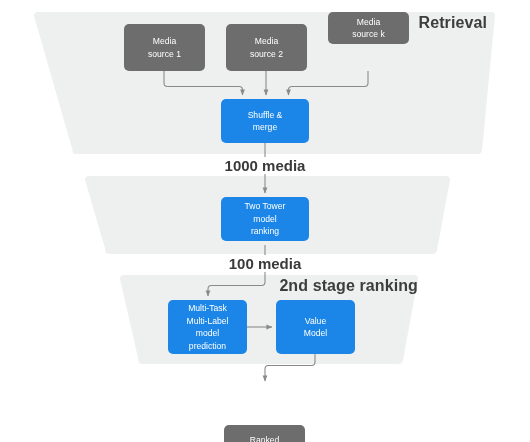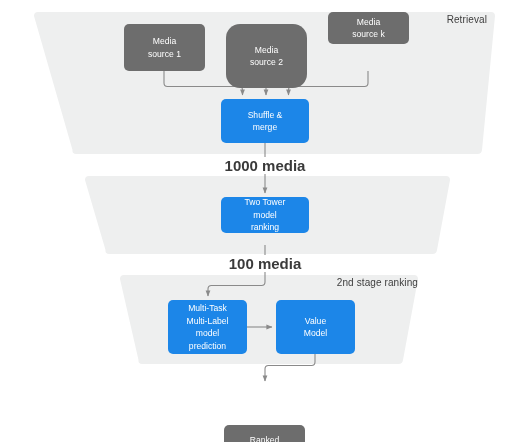--- a/index.html
+++ b/index.html
@@ -19,22 +19,22 @@
   }
   #diagram-svg {
     position: absolute;
     left: 0;
     top: 0;
     width: 530px;
     height: 442px;
   }
   .stage-label {
     position: absolute;
-    font-size: 10px;
-    font-weight: normal;
+    font-size: 16px;
+    font-weight: bold;
     color: #3d3d3d;
     letter-spacing: 0.1px;
     white-space: nowrap;
     padding-left: 36px;
   }
   .node-box {
     position: absolute;
     box-sizing: border-box;
     border-radius: 5px;
     display: flex;
@@ -86,24 +86,24 @@
       <path d="M265,245 L265,282 Q265,285.5 261.5,285.5 L211.5,285.5 Q208,285.5 208,289 L208,296" marker-end="url(#arrowhead)"></path>
       <path d="M247,327 L272,327" marker-end="url(#arrowhead)"></path>
       <path d="M315,354 L315,362 Q315,365.5 311.5,365.5 L268.5,365.5 Q265,365.5 265,369 L265,381" marker-end="url(#arrowhead)"></path>
     </g>
   </svg>
 
   <div class="stage-label" style="right:43px; top:14px;">Retrieval</div>
   <div class="stage-label" style="right:112px; top:277px;">2nd stage ranking</div>
 
   <div class="node-box node-gray" style="left:124px; top:24px; width:81px; height:47px;">Media source 1</div>
-  <div class="node-box node-gray" style="left:226px; top:24px; width:81px; height:64px;border-radius:14px;">Media source 2</div>
+  <div class="node-box node-gray" style="left:226px; top:24px; width:81px; height:47px;">Media source 2</div>
   <div class="node-box node-gray" style="left:328px; top:12px; width:81px; height:32px;">Media source k</div>
   <div class="node-box node-blue" style="left:221px; top:99px; width:88px; height:44px;">Shuffle &amp; merge</div>
-  <div class="node-box node-blue" style="left:221px; top:197px; width:88px; height:36px;">Two Tower model
+  <div class="node-box node-blue" style="left:221px; top:197px; width:88px; height:44px;">Two Tower model
 ranking</div>
   <div class="node-box node-blue" style="left:168px; top:300px; width:79px; height:54px;">Multi-Task
 Multi-Label model
 prediction</div>
   <div class="node-box node-blue" style="left:276px; top:300px; width:79px; height:54px;">Value Model</div>
   <div class="node-box node-gray" style="left:224px; top:385px; width:81px; height:43px;margin-top:40px;">Ranked media</div>
 
   <div class="edge-label" style="left:265px; top:157px;">1000 media</div>
   <div class="edge-label" style="left:265px; top:255px;">100 media</div>
 

